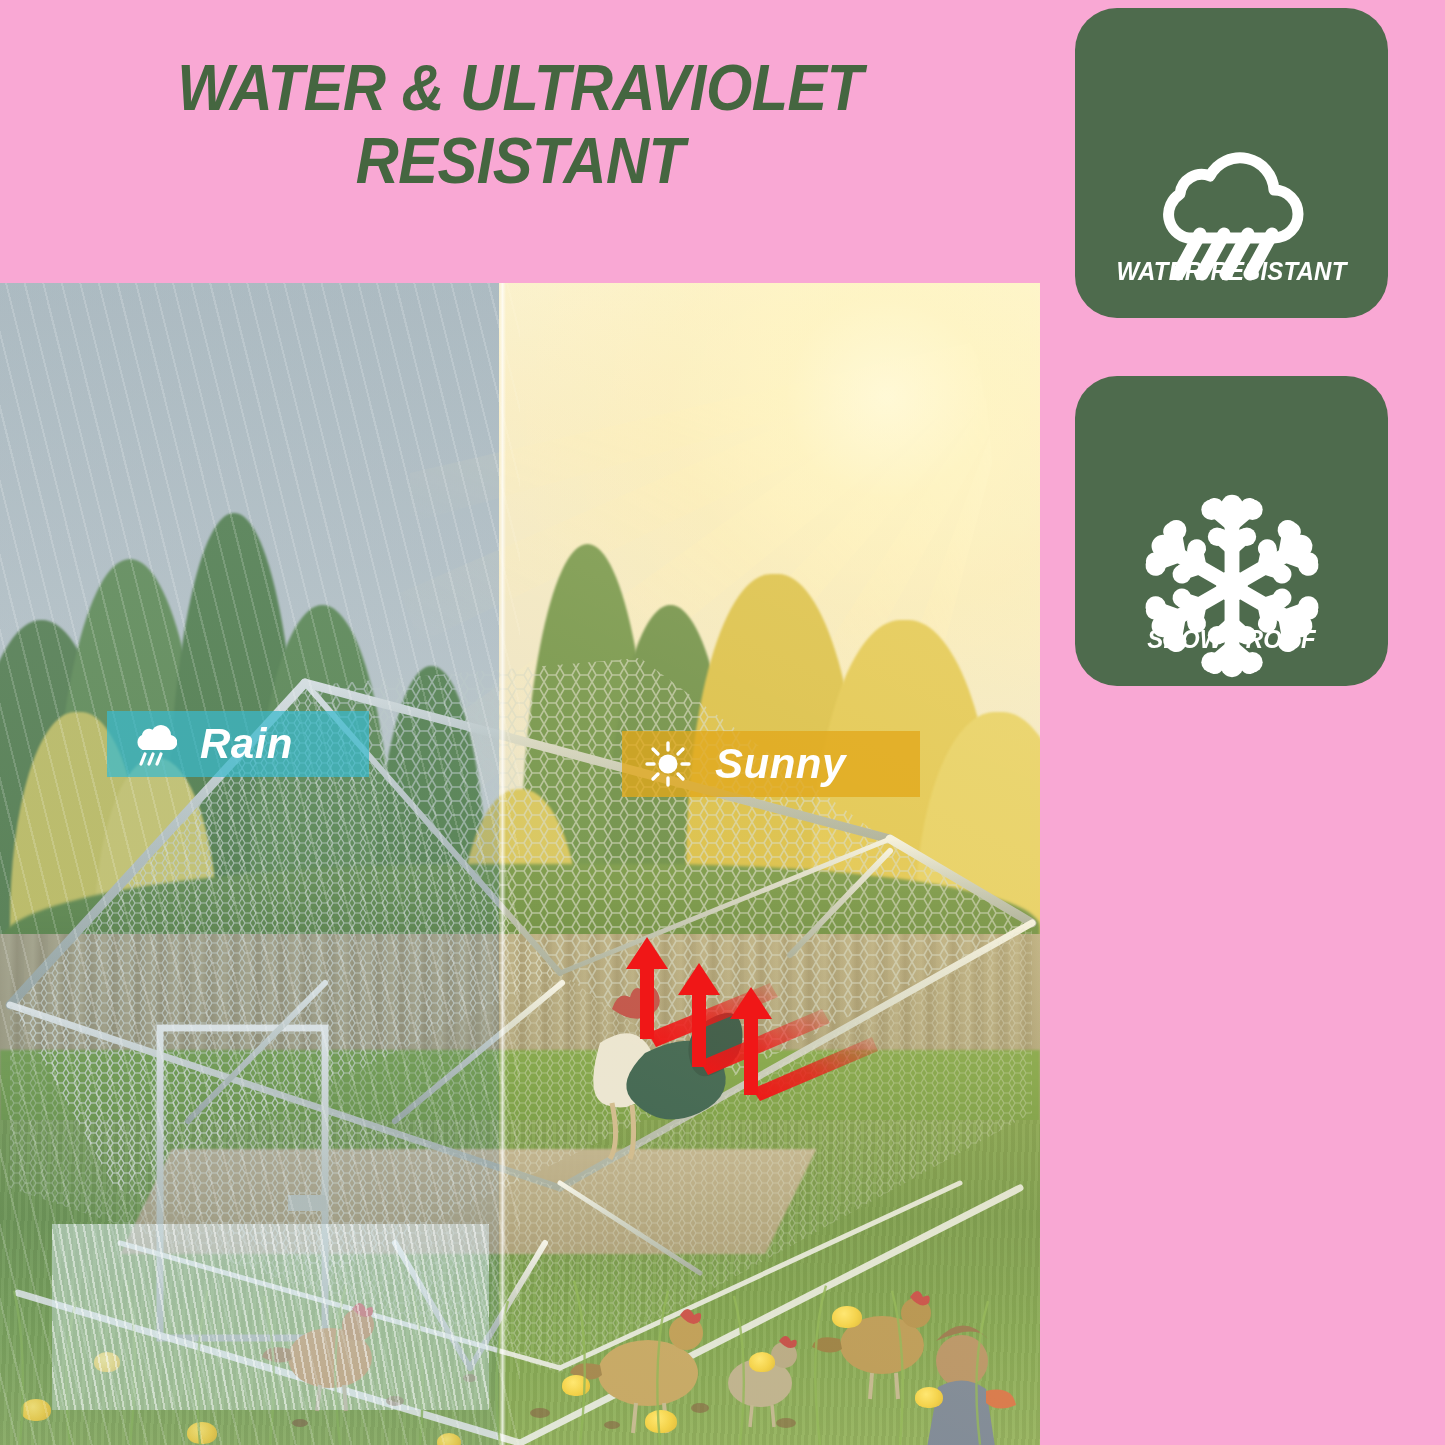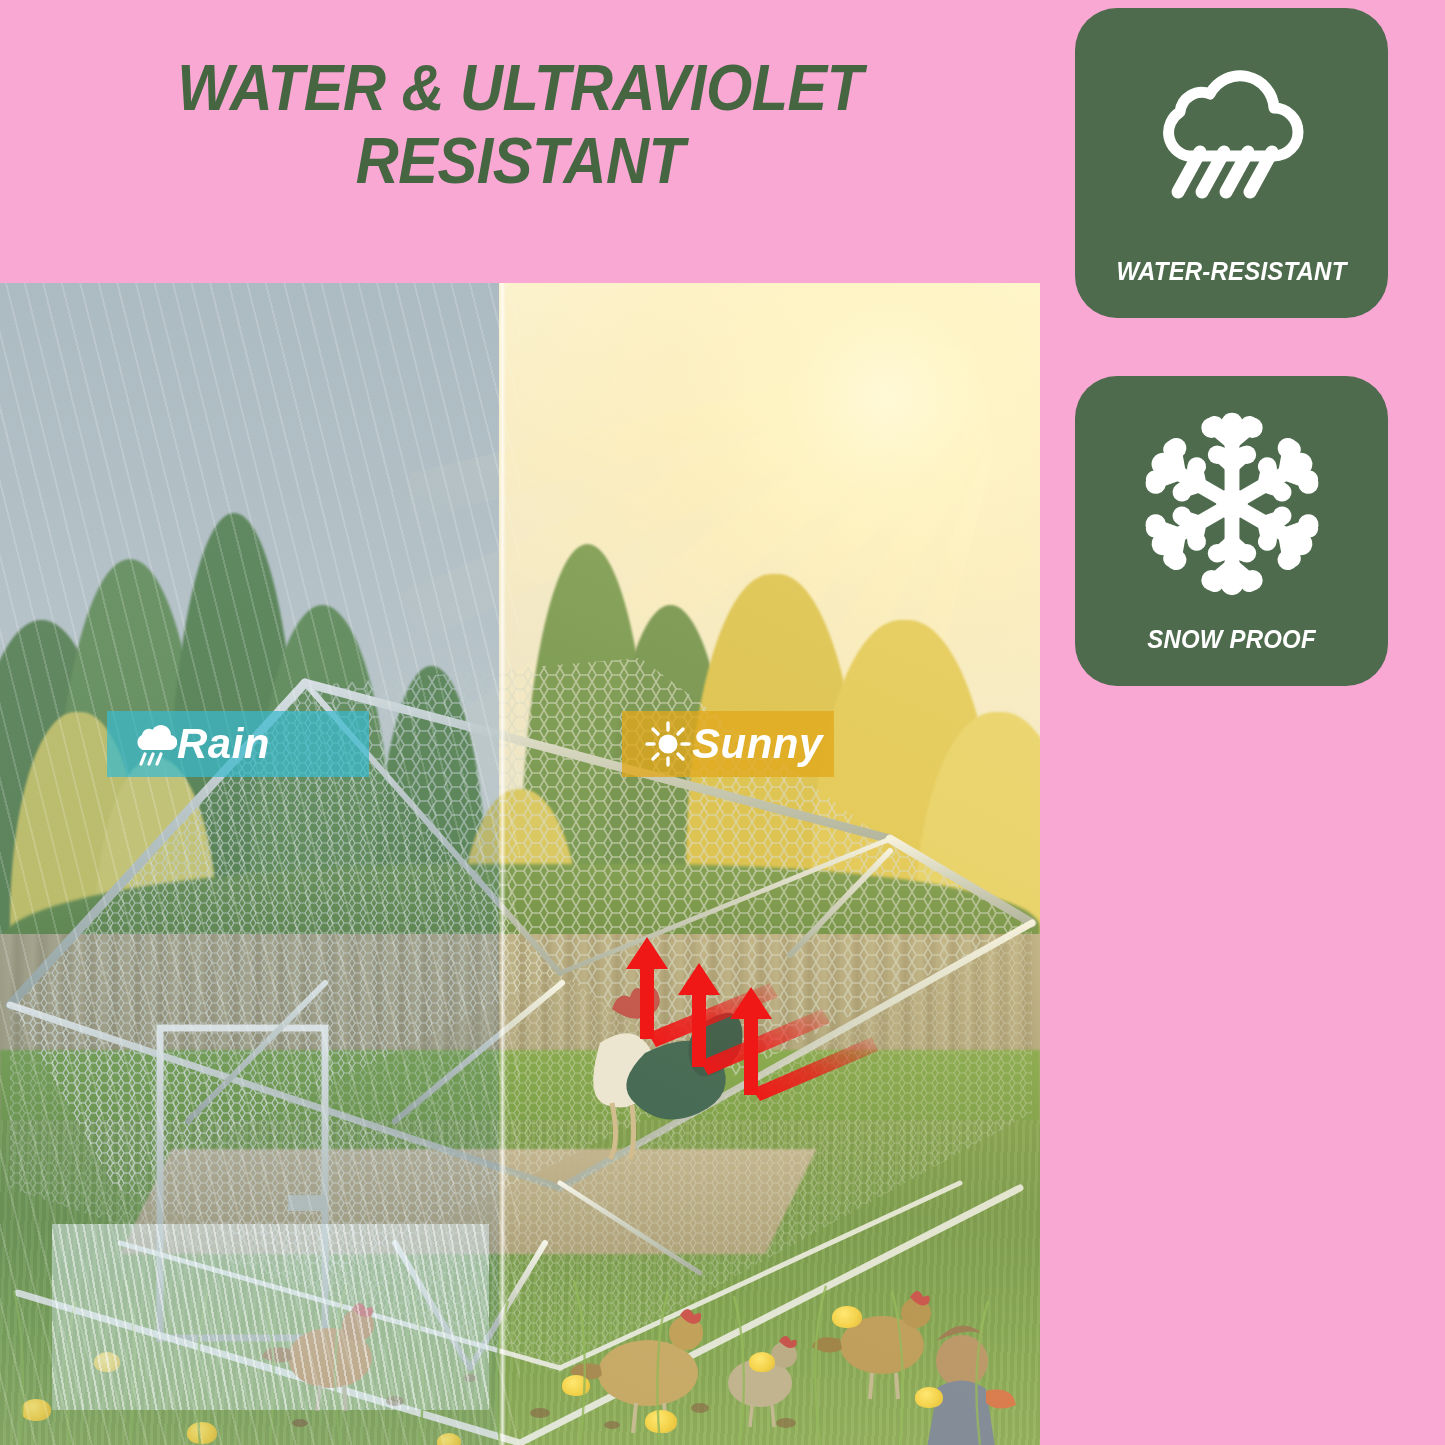--- a/index.html
+++ b/index.html
@@ -200,27 +200,27 @@
     position: absolute; inset: 0;
     background: repeating-linear-gradient(80deg,
       rgba(255,255,255,0.0) 0 6px, rgba(255,255,255,0.45) 6px 8px);
   }
 
   
   .chip {
     position: absolute;
     display: flex;
     align-items: center;
-    gap: 0;
+    gap: 23px;
     padding: 0 22px;
     height: 66px;
     box-sizing: border-box;
   }
   .chip-rain  { left: 107px; top: 428px; width: 262px; background: rgba(57,186,205,0.72); }
-  .chip-sunny { left: 622px; top: 428px; width: 212px; background: rgba(226,168,27,0.78); }
+  .chip-sunny { left: 622px; top: 448px; width: 298px; background: rgba(226,168,27,0.78); }
   .chip-label {
     color: #ffffff;
     font-weight: bold;
     font-style: italic;
     font-size: 42px;
     letter-spacing: 0.5px;
     line-height: 1;
   }
   .chip-icon { flex: 0 0 auto; display: block; }
 
@@ -244,21 +244,21 @@
   }
   .card {
     width: 313px;
     height: 310px;
     background: #4e6b4d;
     border-radius: 42px;
     box-sizing: border-box;
     display: flex;
     flex-direction: column;
     align-items: center;
-    justify-content: flex-start;
+    justify-content: flex-end;
     padding-top: 28px;
     position: relative;
   }
   .card-icon {
     flex: 0 0 auto;
     width: 190px;
     height: 200px;
     display: flex;
     align-items: center;
     justify-content: center;

